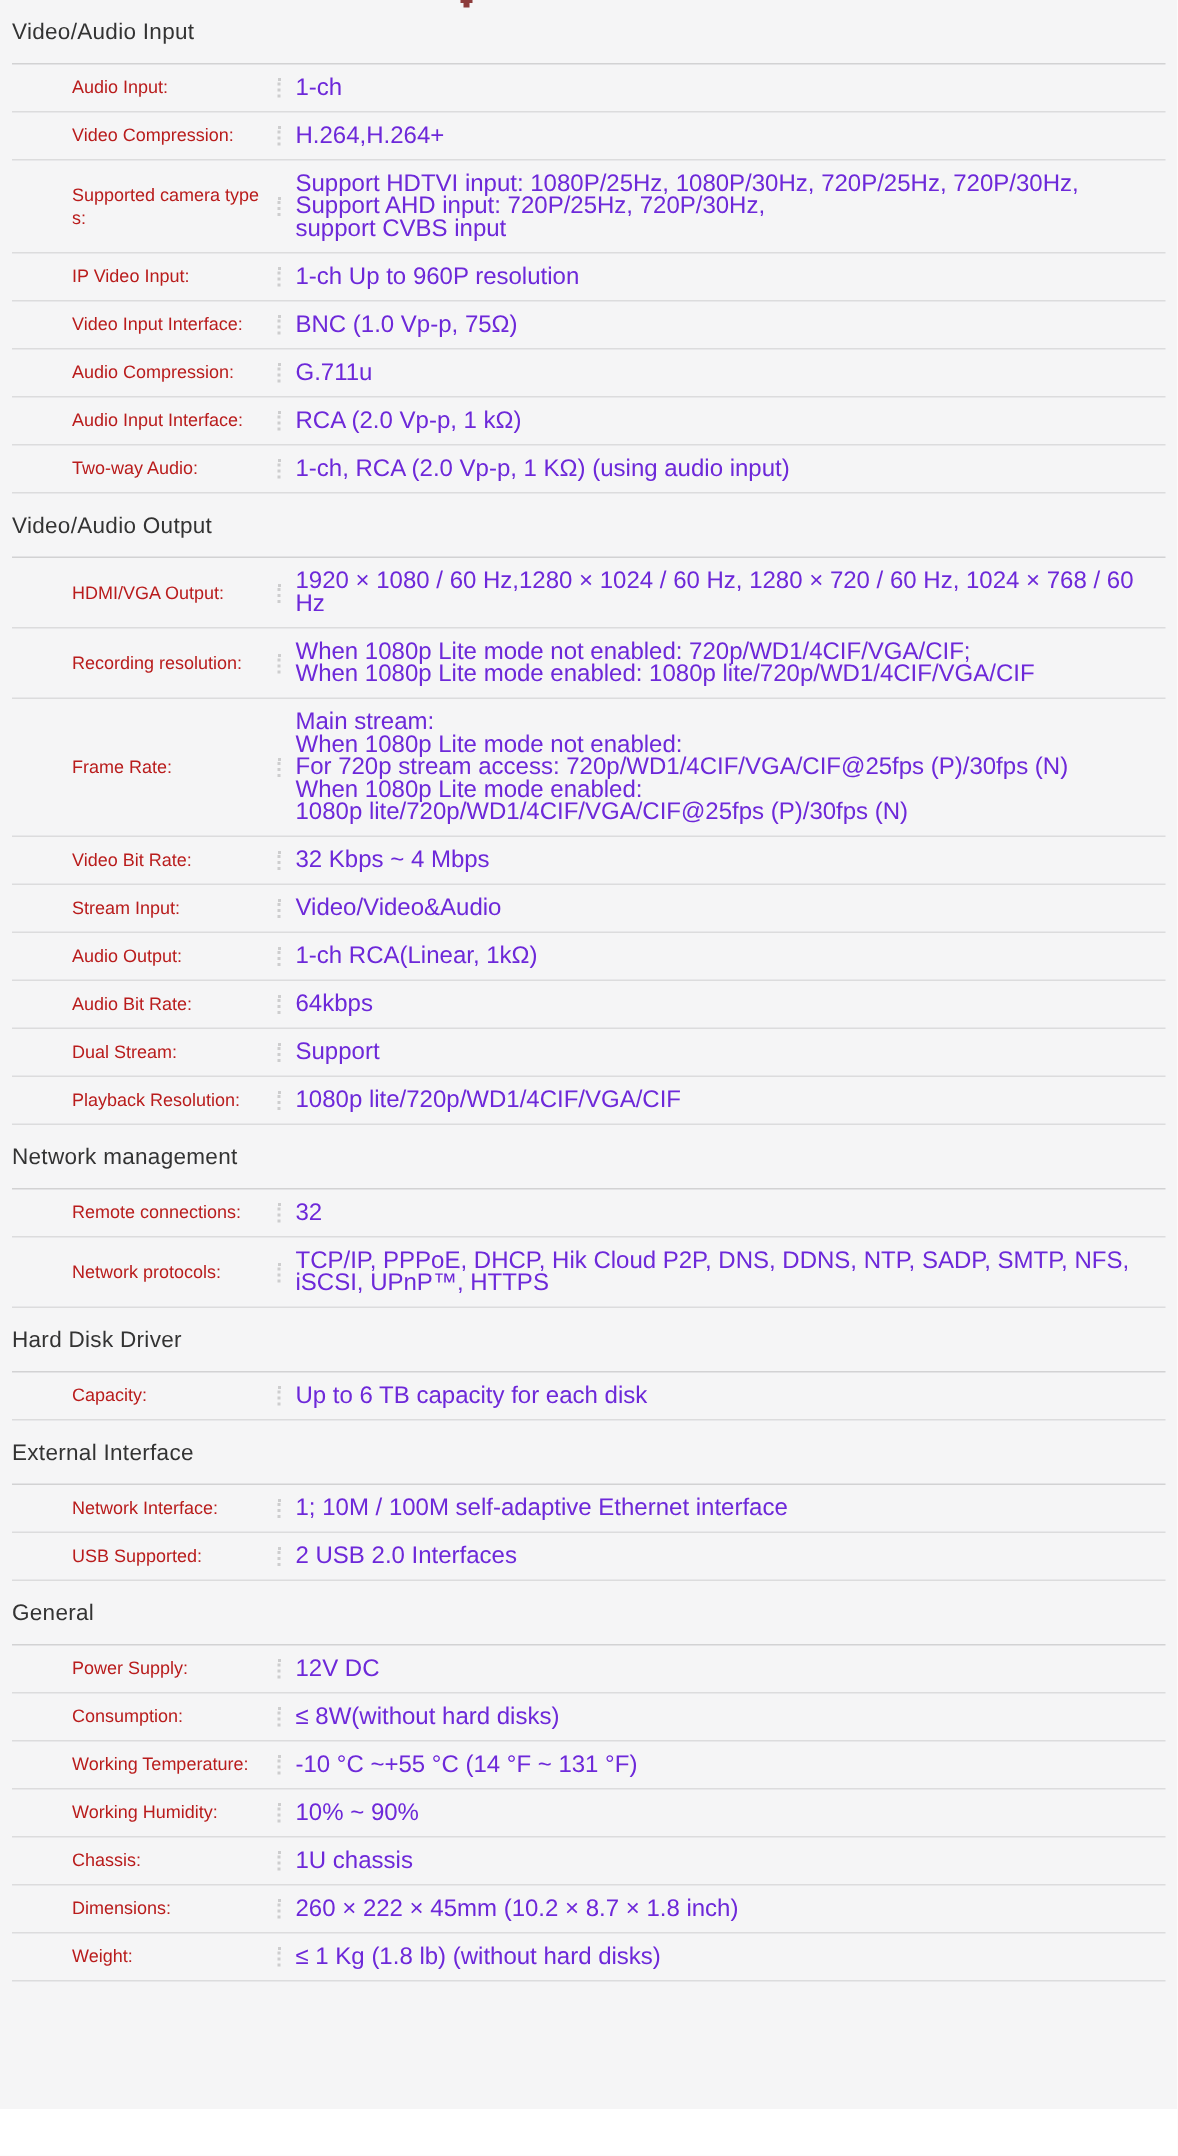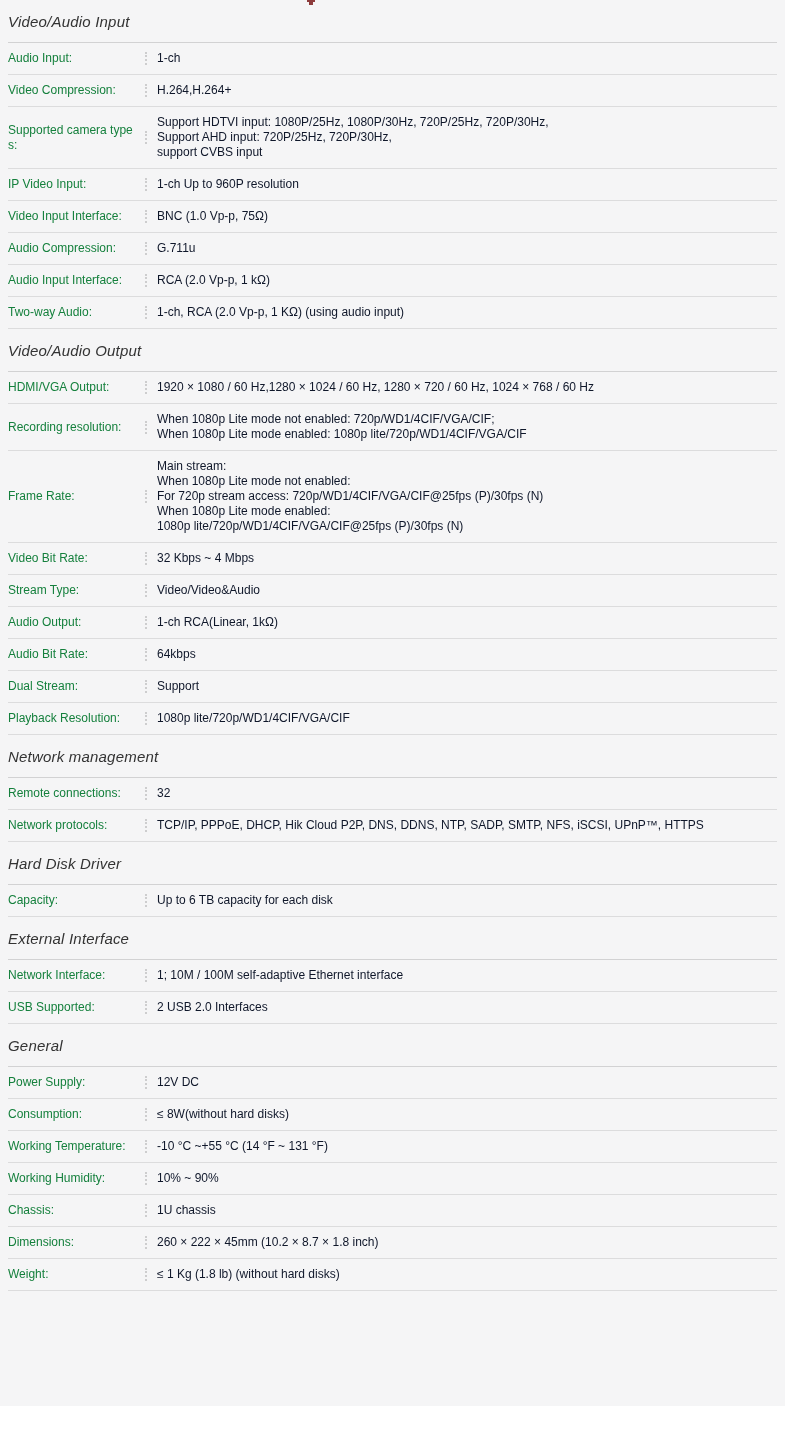--- a/index.html
+++ b/index.html
@@ -40,49 +40,49 @@
     min-height: 1406px;
   }
   .spec-section h2 {
     margin: 0;
     padding: 13px 0 12px 0;
     font-size: 15px;
     font-weight: 400;
     color: #333333;
     border-bottom: 1px solid #d2d2d3;
     letter-spacing: 0.2px;
-    font-style: italic;
   }
   .spec-row {
     display: flex;
     align-items: center;
     padding: 8px 0;
     border-bottom: 1px solid #dcdcdd;
   }
   .spec-row .row-label {
     flex: 0 0 137px;
     width: 137px;
     padding-right: 4px;
     font-size: 12px;
     line-height: 15px;
-    color: #15803d;
+    color: #b91c1c;
     word-break: break-all;
+    margin-left: 40px;
   }
   .spec-row .row-sep {
     flex: 0 0 auto;
     height: 13px;
     width: 0;
     border-left: 2px dotted #cdcdce;
     margin-right: 10px;
   }
   .spec-row .row-value {
     flex: 1 1 auto;
-    font-size: 12px;
+    font-size: 16px;
     line-height: 15px;
-    color: #0f172a;
+    color: #6d28d9;
     white-space: pre-line;
   }
 </style>
 </head>
 <body>
 
 <div class="page">
   <span class="red-pointer"></span>
   <main class="sheet">
   <section class="spec-section">
@@ -167,21 +167,21 @@
 1080p lite/720p/WD1/4CIF/VGA/CIF@25fps (P)/30fps (N)</div>
   </div>
 
   <div class="spec-row">
     <div class="row-label">Video Bit Rate:</div>
     <span class="row-sep"></span>
     <div class="row-value">32 Kbps ~ 4 Mbps</div>
   </div>
 
   <div class="spec-row">
-    <div class="row-label">Stream Type:</div>
+    <div class="row-label">Stream Input:</div>
     <span class="row-sep"></span>
     <div class="row-value">Video/Video&amp;Audio</div>
   </div>
 
   <div class="spec-row">
     <div class="row-label">Audio Output:</div>
     <span class="row-sep"></span>
     <div class="row-value">1-ch RCA(Linear, 1kΩ)</div>
   </div>
 

